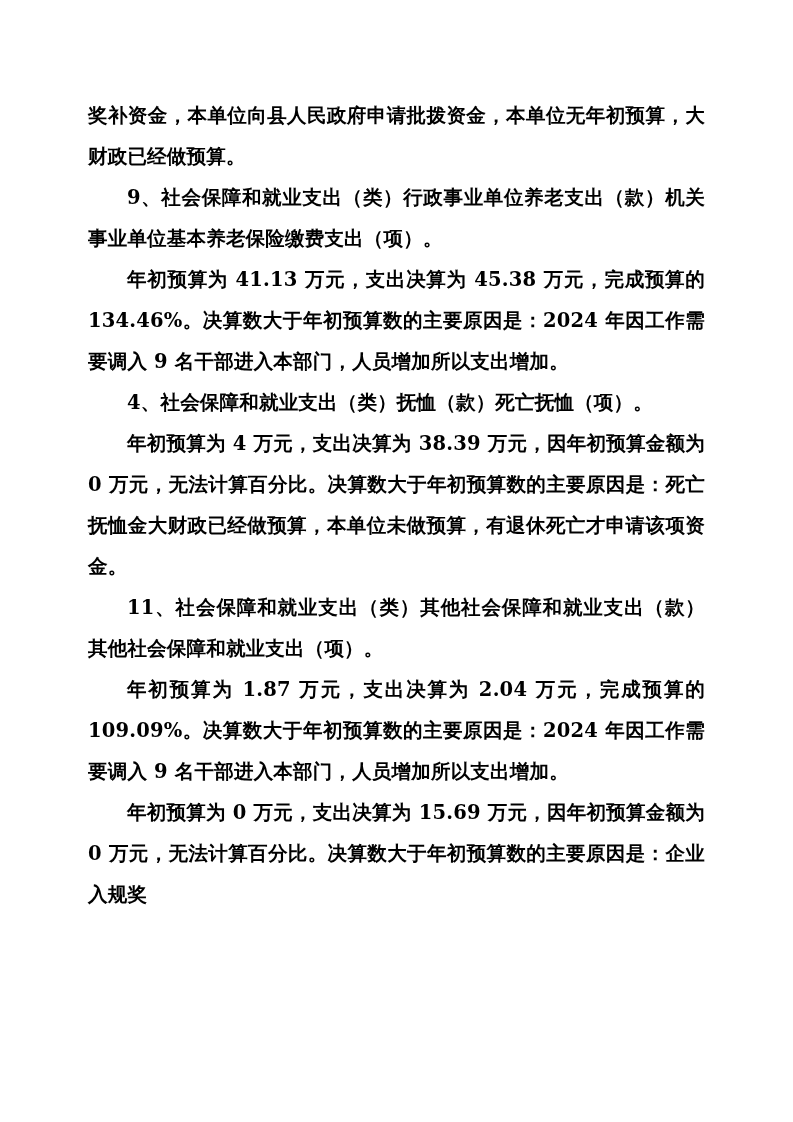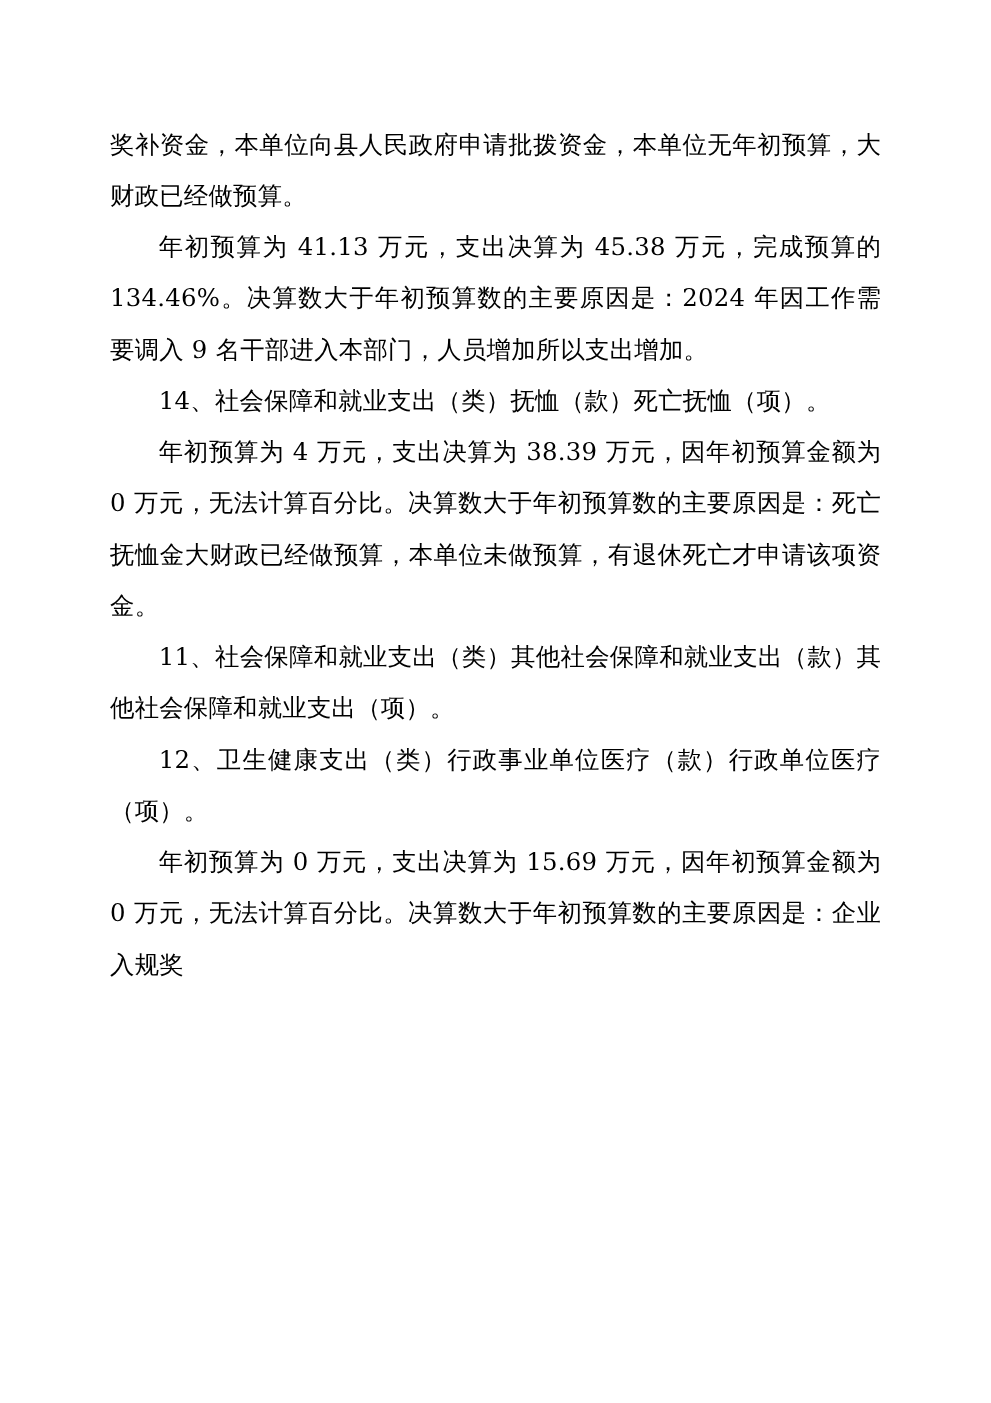--- a/index.html
+++ b/index.html
@@ -14,20 +14,21 @@
     color: #000000;
     -webkit-font-smoothing: antialiased;
   }
   #page {
     position: relative;
     width: 793px;
     height: 1122px;
     box-sizing: border-box;
     padding: 95px 88px 60px 88px;
     background: #ffffff;
+    font-weight: bold;
   }
   .doc-body {
     font-size: 19.5px;
     line-height: 41px;
     text-align: justify;
     text-justify: inter-ideograph;
     letter-spacing: 0.2px;
   }
   p.para {
     margin: 0;
@@ -37,20 +38,21 @@
   p.indent {
     text-indent: 2em;
   }
 </style>
 </head>
 <body>
 
 <div id="page">
   <div class="doc-body">
     <p class="para indent" style="text-indent:0;">奖补资金，本单位向县人民政府申请批拨资金，本单位无年初预算，大财政已经做预算。</p>
+    <p class="para indent">9、社会保障和就业支出（类）行政事业单位养老支出（款）机关事业单位基本养老保险缴费支出（项）。</p>
     <p class="para indent">年初预算为 41.13 万元，支出决算为 45.38 万元，完成预算的 134.46%。决算数大于年初预算数的主要原因是：2024 年因工作需要调入 9 名干部进入本部门，人员增加所以支出增加。</p>
-    <p class="para indent">14、社会保障和就业支出（类）抚恤（款）死亡抚恤（项）。</p>
+    <p class="para indent">4、社会保障和就业支出（类）抚恤（款）死亡抚恤（项）。</p>
     <p class="para indent">年初预算为 4 万元，支出决算为 38.39 万元，因年初预算金额为 0 万元，无法计算百分比。决算数大于年初预算数的主要原因是：死亡抚恤金大财政已经做预算，本单位未做预算，有退休死亡才申请该项资金。</p>
     <p class="para indent">11、社会保障和就业支出（类）其他社会保障和就业支出（款）其他社会保障和就业支出（项）。</p>
-    <p class="para indent">12、卫生健康支出（类）行政事业单位医疗（款）行政单位医疗（项）。</p>
+    <p class="para indent">年初预算为 1.87 万元，支出决算为 2.04 万元，完成预算的 109.09%。决算数大于年初预算数的主要原因是：2024 年因工作需要调入 9 名干部进入本部门，人员增加所以支出增加。</p>
     <p class="para indent">年初预算为 0 万元，支出决算为 15.69 万元，因年初预算金额为 0 万元，无法计算百分比。决算数大于年初预算数的主要原因是：企业入规奖</p>
   </div>
 </div>
 
 </body></html>

